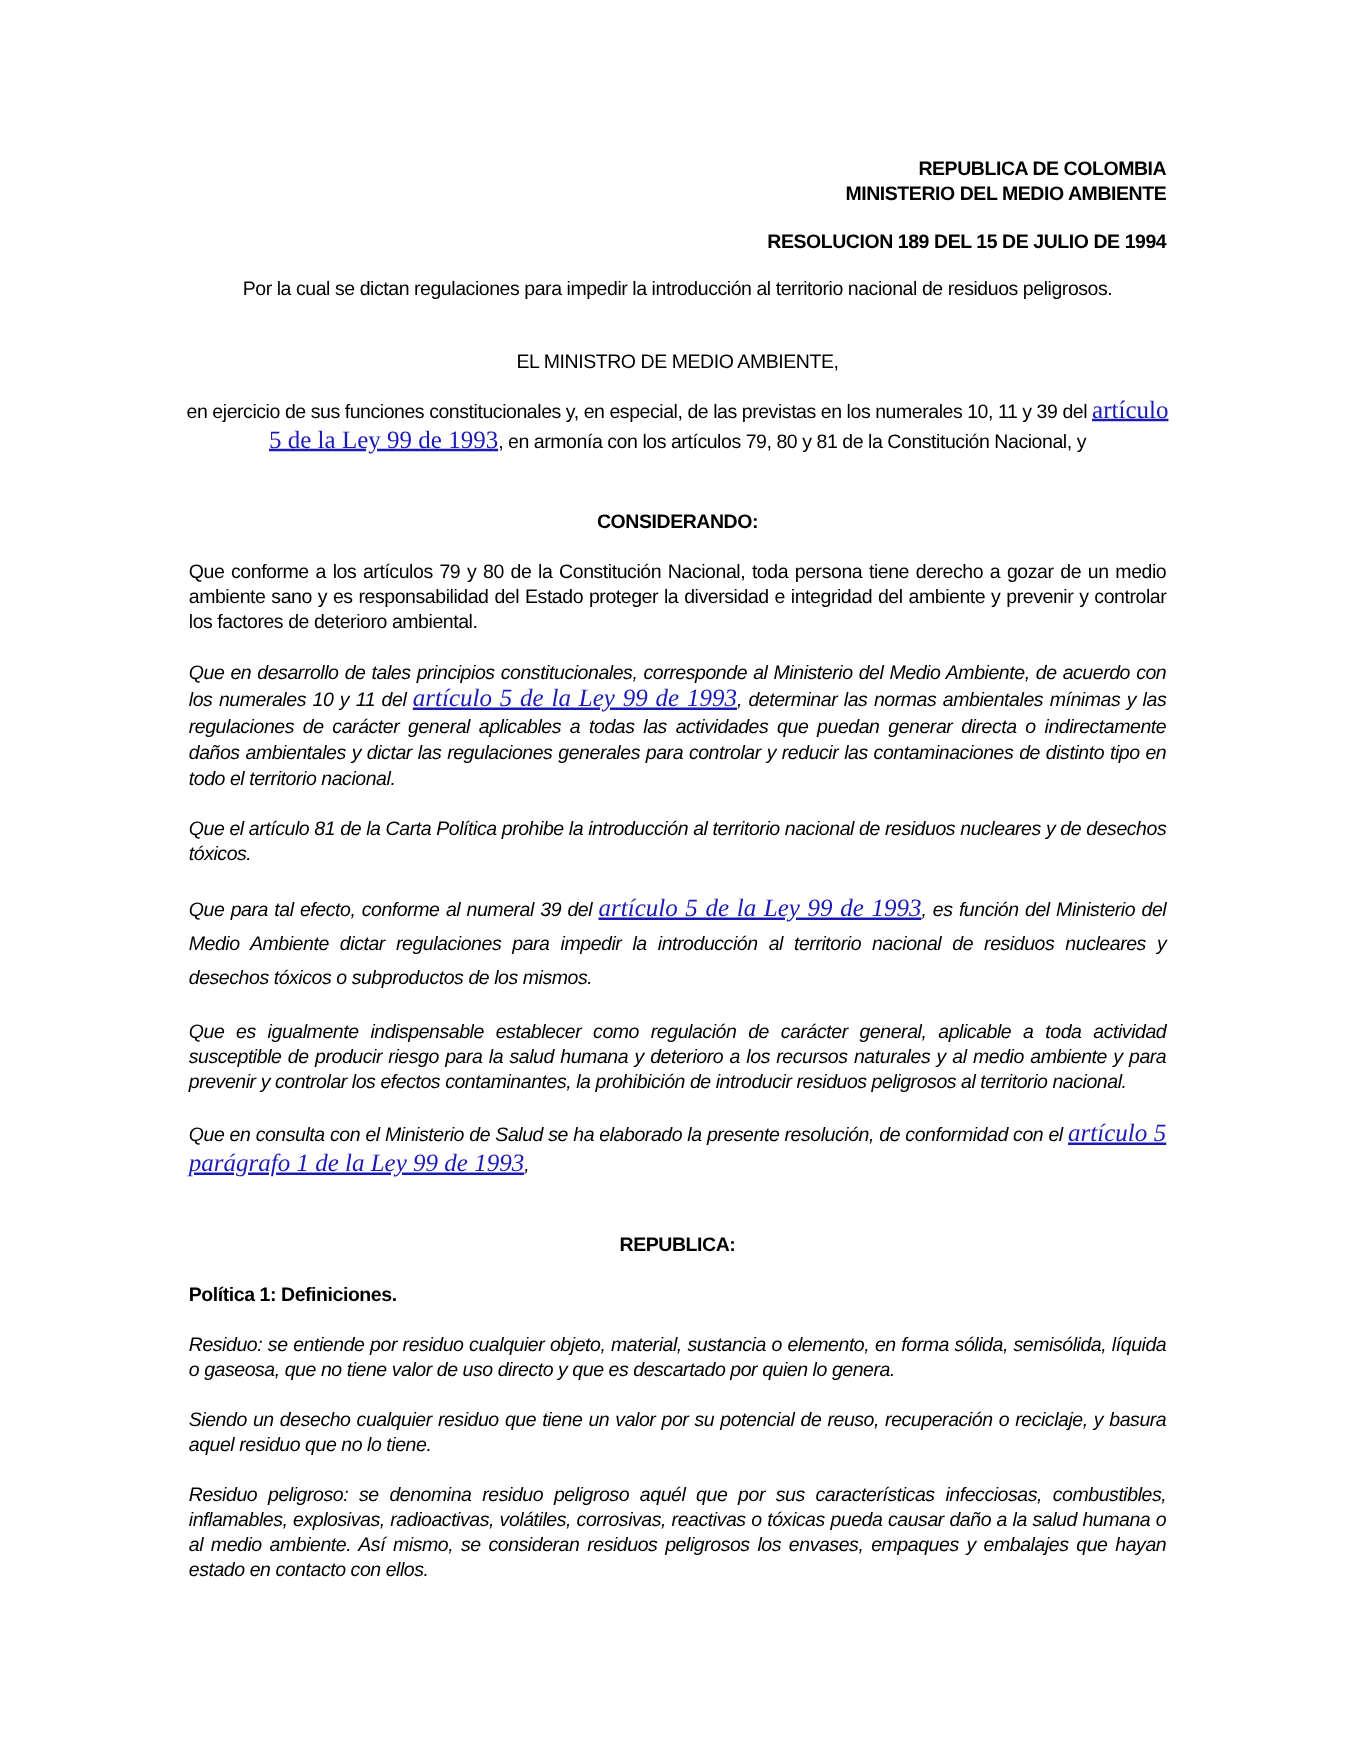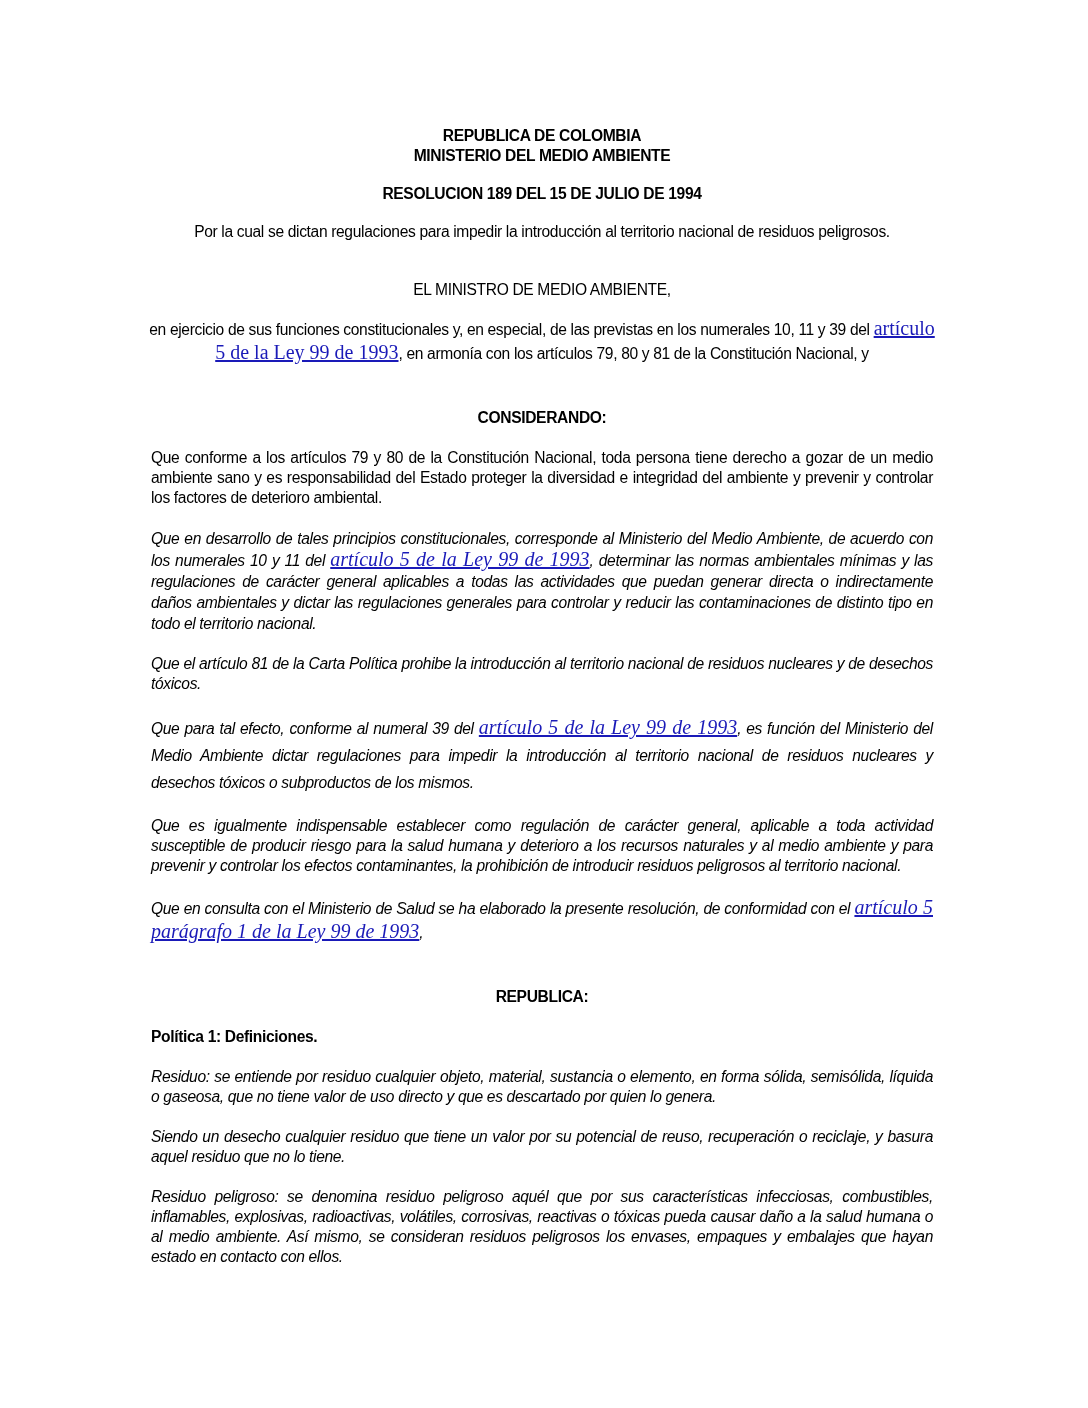--- a/index.html
+++ b/index.html
@@ -36,22 +36,22 @@
     p {
       margin: 0;
     }
     a.law-link {
       font-family: "Liberation Serif", serif;
       font-size: 20px;
       color: #1a1ab8;
       text-decoration: underline;
       letter-spacing: 0;
     }
-    .b-header { margin-top: 0; }
-    .b-res { margin-top: 18px; }
+    .b-header { margin-top: 0; text-align: right; }
+    .b-res { margin-top: 18px; text-align: right; }
     .b-subtitle { margin-top: 18px; }
     .b-minister { margin-top: 38px; }
     .b-considerando { margin-top: 43px; text-align: center; }
     .para { margin-top: 20px; font-style: italic; }
     .para-first { margin-top: 20px; }
     .b-resuelve { margin-top: 43px; }
     .b-article { margin-top: 20px; }
   </style>
 </head>
 <body>

